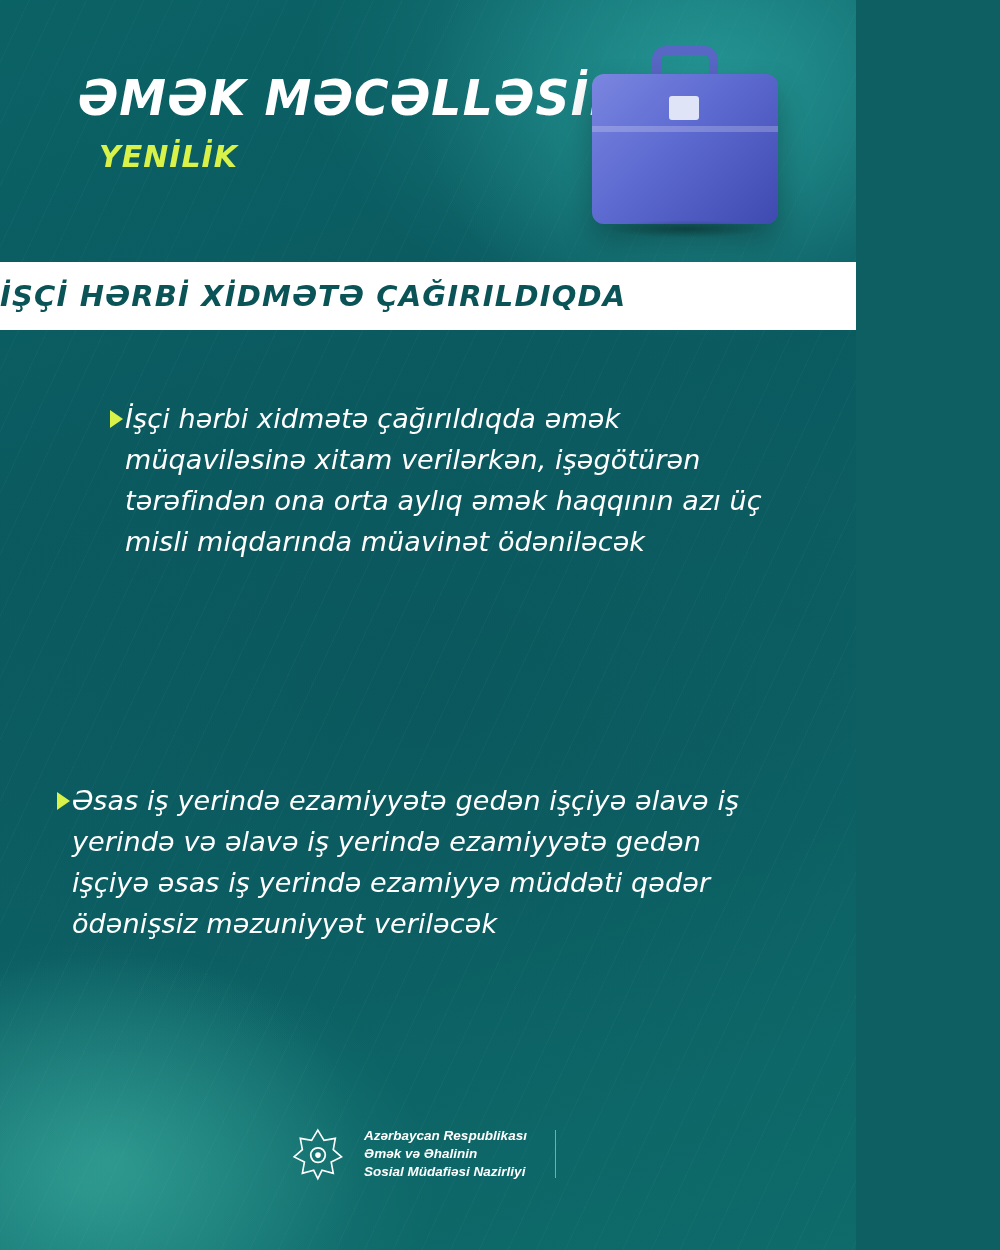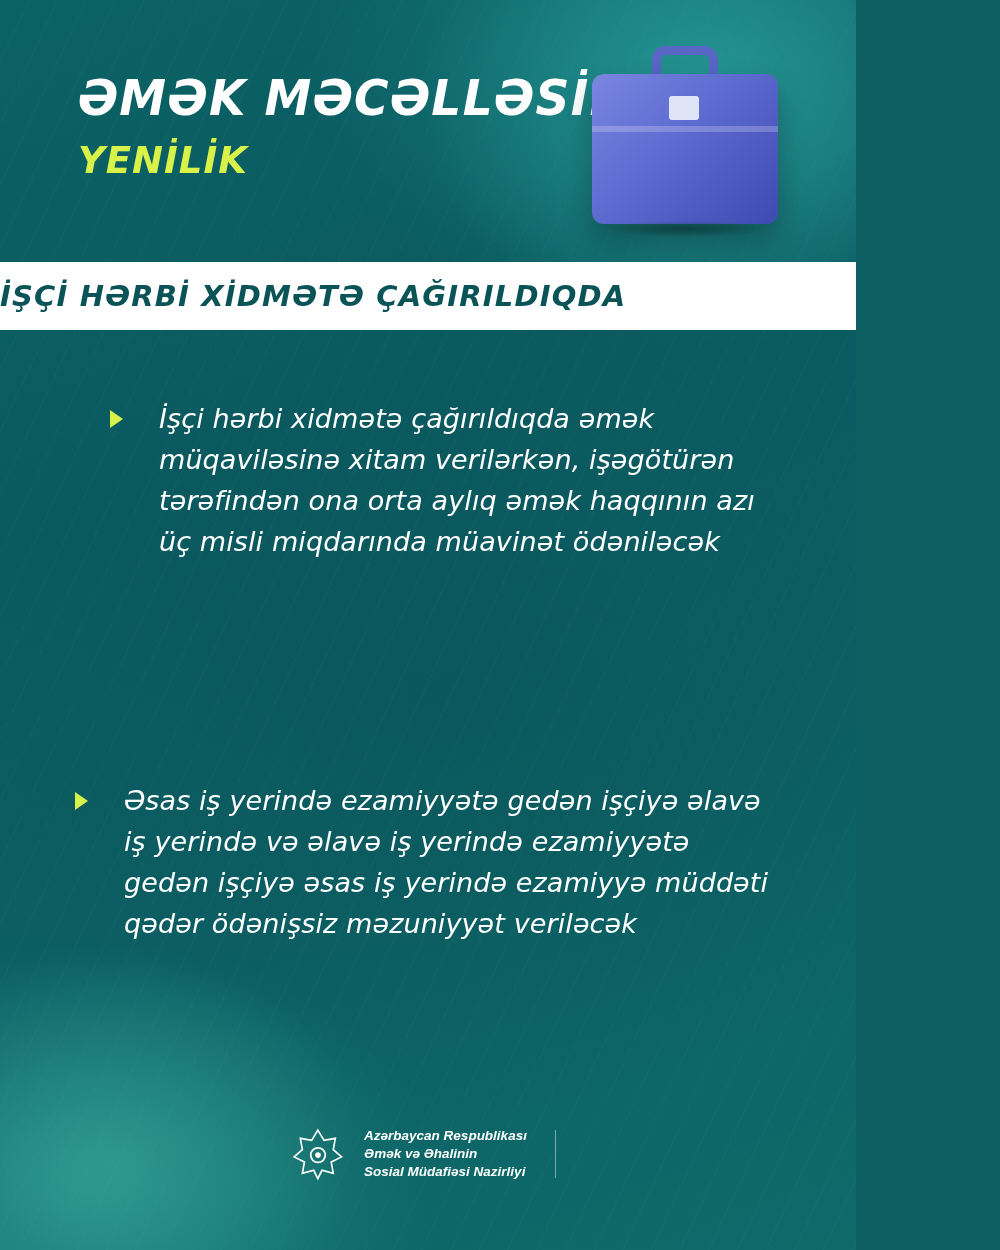--- a/index.html
+++ b/index.html
@@ -62,25 +62,26 @@
     letter-spacing: 1.5px;
     color: #ffffff;
     line-height: 1.05;
     text-transform: uppercase;
     transform: scaleX(0.94);
     transform-origin: left center;
   }
   .title-sub {
     margin-top: 14px;
     font-family: "DejaVu Sans", sans-serif;
-    font-size: 37px;
+    font-size: 30px;
     font-weight: 700;
     letter-spacing: 1px;
     color: #d9f24a;
     text-transform: uppercase;
+    margin-left: 21px;
   }
 
   
   .briefcase {
     position: absolute;
     right: 62px;
     top: 36px;
     width: 220px;
     height: 210px;
   }
@@ -140,26 +141,26 @@
     color: #0a5356;
     text-transform: uppercase;
   }
 
   
   .block {
     position: relative;
     padding: 68px 80px 0 110px;
   }
   .block-1 { height: 388px; }
-  .block-2 { height: 300px; padding-left: 75px; padding-top: 62px; }
+  .block-2 { height: 300px; padding-left: 57px; padding-top: 62px; }
 
   .bullet-row {
     display: flex;
     align-items: flex-start;
-    gap: 36px;
+    gap: 2px;
   }
   .bullet-arrow {
     flex: 0 0 auto;
     margin-top: 12px;
     width: 0; height: 0;
     border-left: 13px solid #d9f24a;
     border-top: 9px solid transparent;
     border-bottom: 9px solid transparent;
   }
   .bullet-text {

